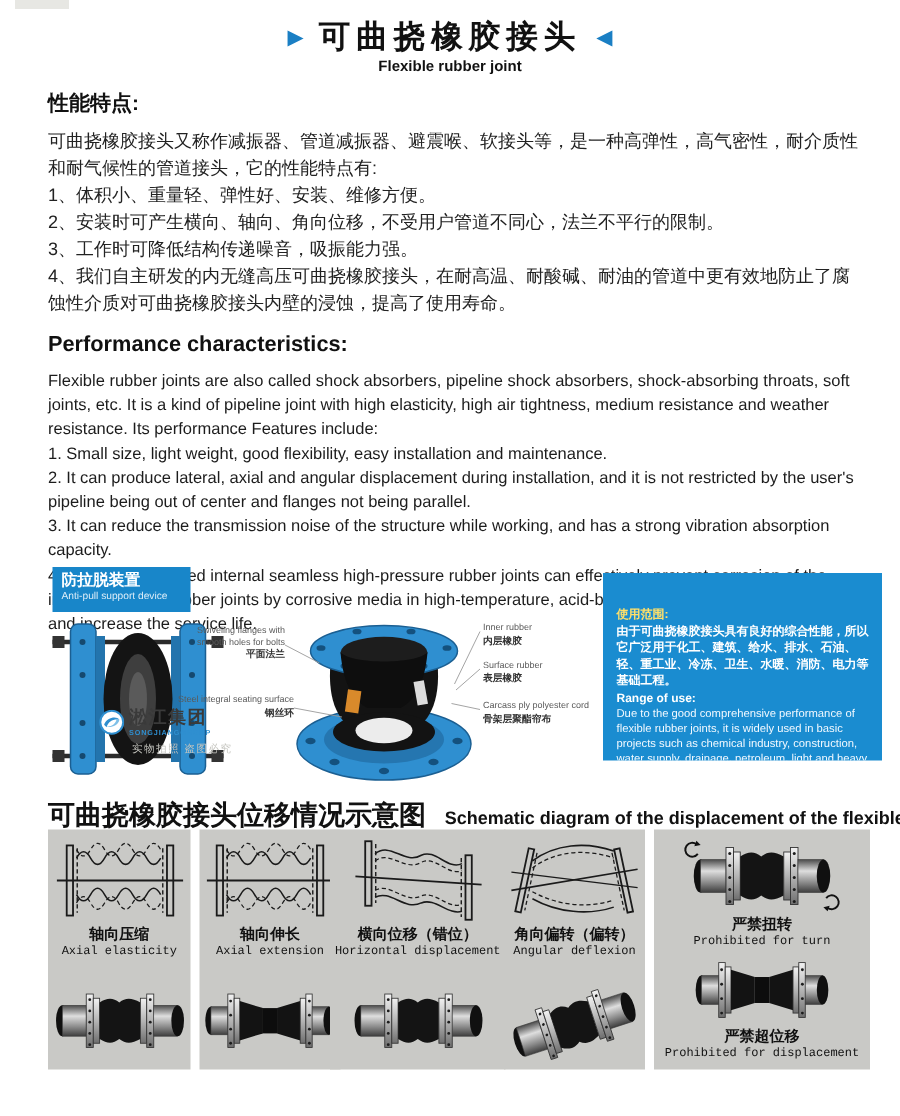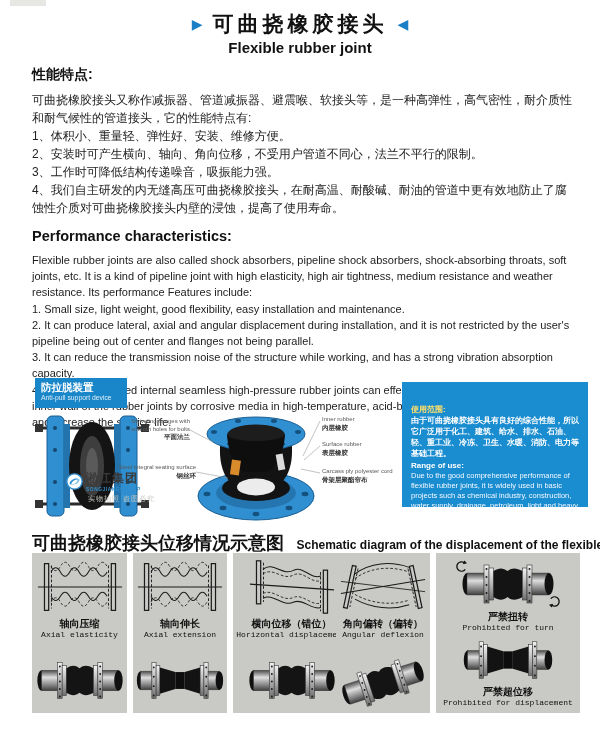--- a/index.html
+++ b/index.html
@@ -9,21 +9,21 @@
     background:#ffffff; overflow:hidden;
     font-family:"Liberation Sans", sans-serif; color:#222;
   }
   .artifact { position:absolute; left:10px; top:0; width:36px; height:6px; background:#b9b9b0; opacity:.35; }
 
   
   .hdr { padding-top:10px; text-align:center; }
   .title-row { display:flex; align-items:center; justify-content:center; gap:10px; }
   .arrow { color:#1a7fc4; font-size:14px; line-height:1; }
   .title-cn { font-size:21px; font-weight:bold; letter-spacing:4px; color:#111; }
-  .title-en { font-size:15px; font-weight:bold; color:#111; margin-top:1px; }
+  .title-en { font-size:10px; font-weight:bold; color:#111; margin-top:1px; }
 
   
   .textcol { width:540px; margin:0 auto 0 32px; }
   .h-cn { font-size:14px; font-weight:bold; color:#111; margin:10px 0 7px; }
   .p-cn { font-size:12px; line-height:18px; color:#222; font-weight:500; }
   .li-cn { font-size:12px; line-height:18px; color:#222; font-weight:500; }
   .h-en { font-size:14.5px; font-weight:bold; color:#111; margin:11px 0 8px; }
   .p-en, .li-en { font-size:11px; line-height:16.2px; color:#1c1c1c; }
 
   
@@ -58,21 +58,21 @@
   .rb-be { color:#f2f9ff; font-size:7.5px; line-height:10px; }
 
   
   .sch-h { position:absolute; left:32px; top:531px; white-space:nowrap; }
   .sch-cn { font-size:18px; font-weight:bold; color:#111; }
   .sch-en { font-size:12px; font-weight:bold; color:#111; margin-left:8px; }
   .panels { position:absolute; left:0; top:553px; width:600px; height:160px; }
   .panel { position:absolute; top:0; height:160px; background:#c9c9c6; display:flex; flex-direction:column; align-items:center; }
   .pn0 { left:32px;  width:95px; }
   .pn1 { left:133px; width:94px; }
-  .pn2 { left:233px; width:117px; }
+  .pn2 { left:220px; width:117px; }
   .pn3 { left:336px; width:94px; }
   .pn4 { left:436px; width:144px; }
   .pd { margin-top:5px; }
   .plab { text-align:center; margin-top:2px; }
   .plab .pc { font-family:"DejaVu Serif", serif; font-size:10px; font-weight:bold; color:#111; line-height:12px; }
   .plab .pe { font-family:"Liberation Mono", monospace; font-size:8px; color:#111; line-height:10px; white-space:nowrap; }
   .pph { margin-top:auto; margin-bottom:8px; }
   .pn4 .pph2 { margin:2px 0 0; }
   .pn4 .plab { margin-top:1px; }
 </style>

